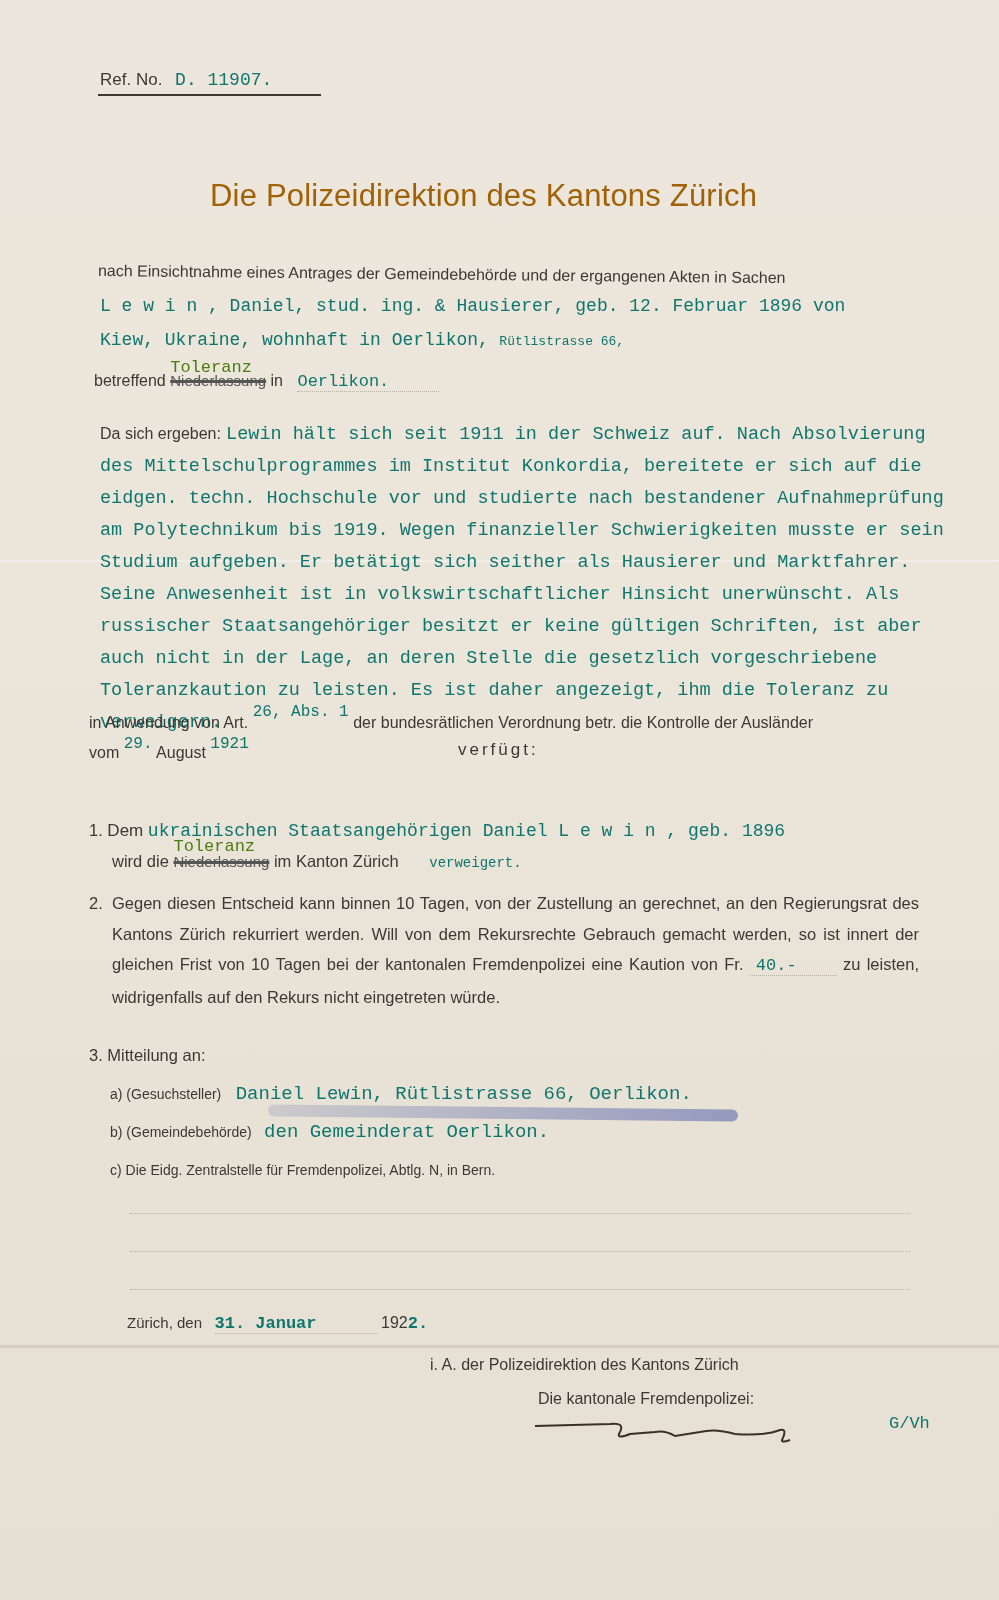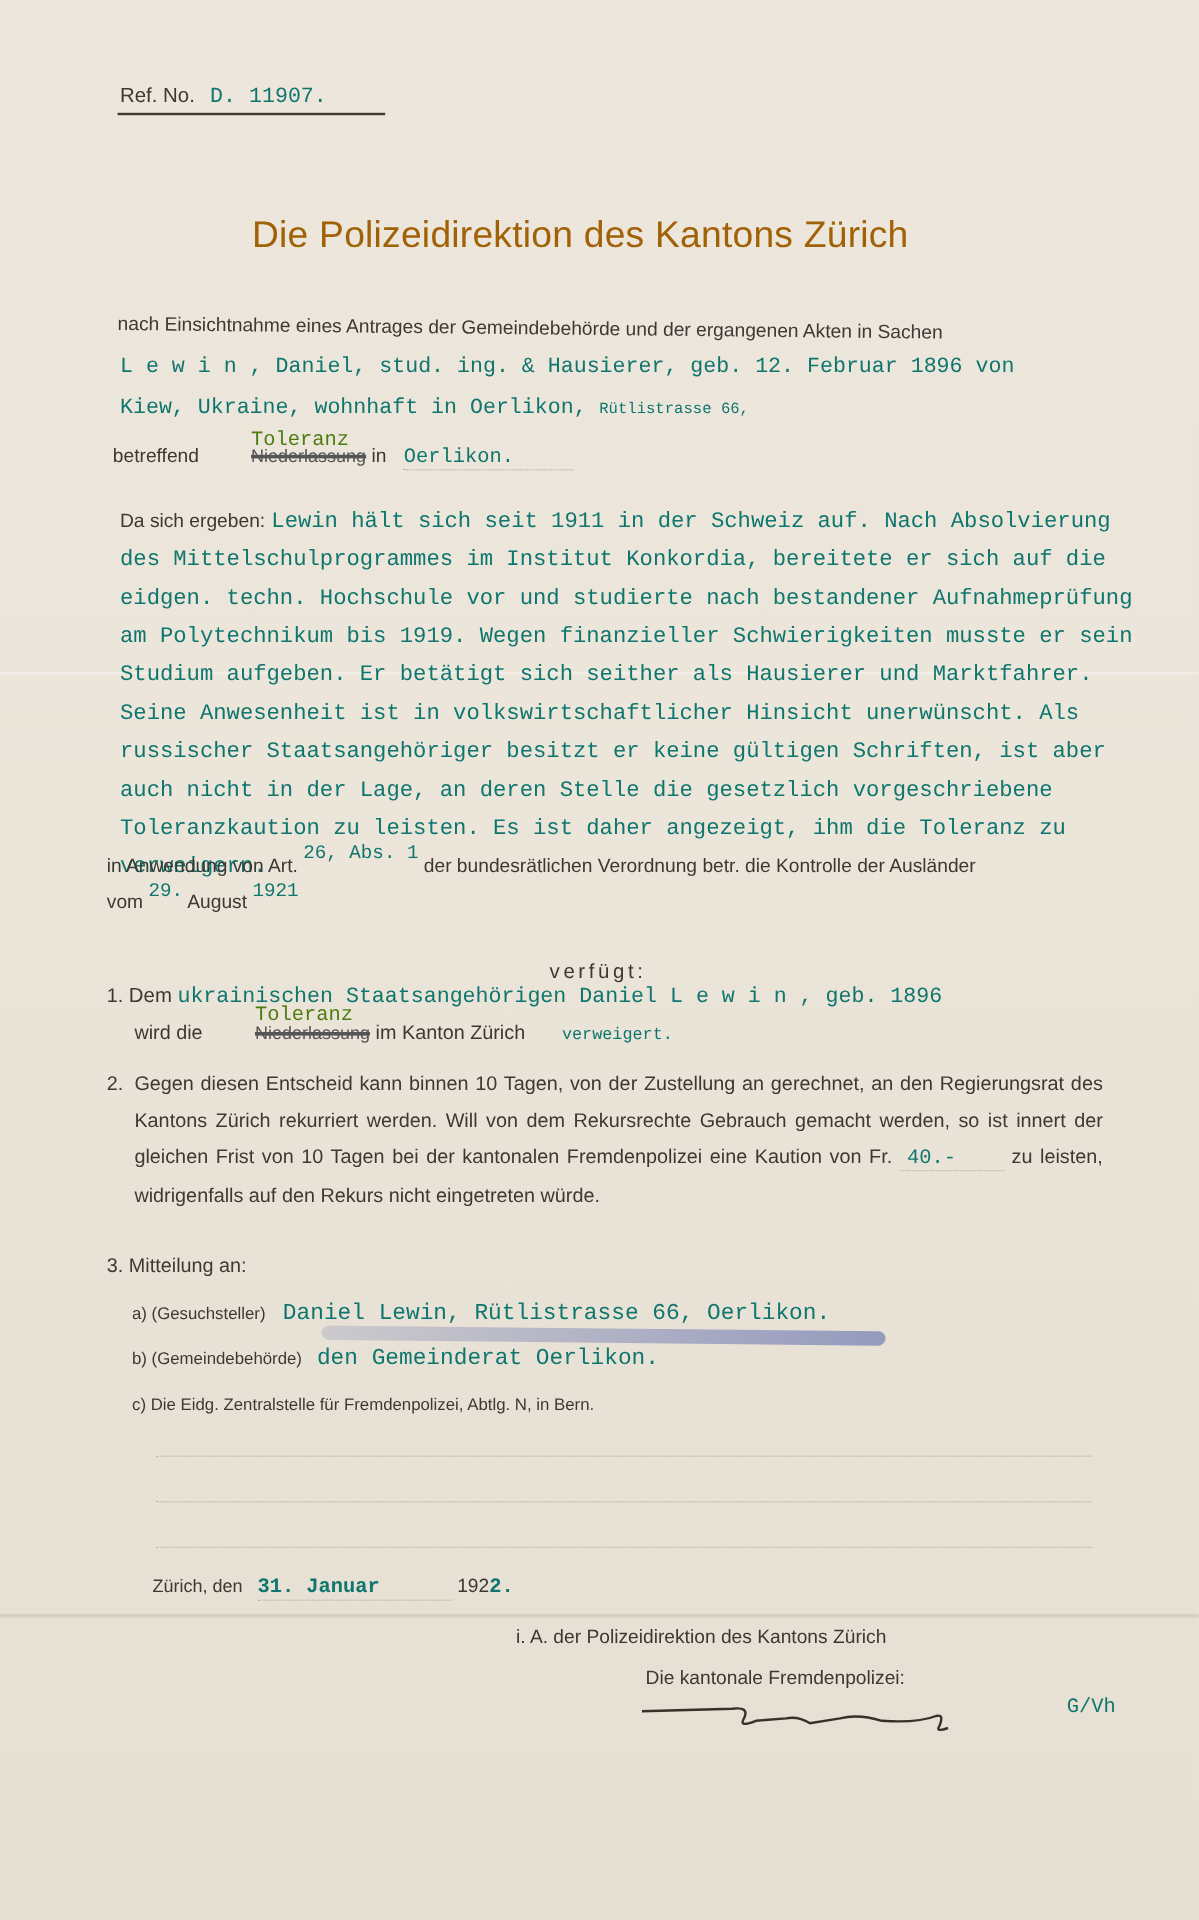--- a/index.html
+++ b/index.html
@@ -17,26 +17,26 @@
   .fold1 { position:absolute; left:0; top:560px; width:999px; height:2px; background:rgba(255,255,255,0.35); }
   .fold2 { position:absolute; left:0; top:1345px; width:999px; height:3px; background:rgba(160,150,135,0.25); }
   .abs { position: absolute; white-space: nowrap; }
   .print { font-family: "Liberation Sans", sans-serif; color: #3c3834; }
   .type { font-family: "Liberation Mono", monospace; color: #0f766e; }
   .ref { left: 100px; top: 70px; font-size: 17px; }
   .ref-line { position:absolute; left:98px; top:94px; width:223px; height:2px; background:#3c3834; }
   .title { left: 210px; top: 178px; font-size: 31px; letter-spacing: 0.2px; color:#a16207; }
   .line { font-size: 16px; }
   .tline { font-size: 18px; }
-  .strike { position: relative; display: inline-block; color:#3c3834;margin-left:39px; }
+  .strike { position: relative; display: inline-block; color:#3c3834; }
   .strike .struck { text-decoration: line-through; text-decoration-thickness: 3px; font-size: 15px; color:#555; }
   .strike .over { position:absolute; left:0; top:-14px; font-family:"Liberation Mono", monospace; font-size:17px; color:#4d7c0f; }
   .dots { border-bottom: 1px dotted #b8b0a3; }
   .body-text { left: 100px; top: 418px; width: 860px; font-size: 18.5px; line-height: 30px; white-space: normal; }
-  .center-verf { left: 458px; top: 800px; font-size: 17px; letter-spacing: 3px; text-align: center; }
+  .center-verf { left: 458px; top: 740px; font-size: 17px; letter-spacing: 3px; text-align: center; }
   .item { font-size: 16.5px; line-height: 30px; }
   .blue-mark { position:absolute; left:268px; top:1107px; width:470px; height:12px;
     background: linear-gradient(90deg, rgba(120,130,175,0.25), rgba(80,95,170,0.55)); border-radius: 6px; transform: rotate(0.6deg); }
   .sig { position:absolute; left:535px; top:1418px; width:260px; height:30px; }
 </style>
 </head>
 <body>
 
 <div class="paper"></div>
 <div class="fold1"></div>

